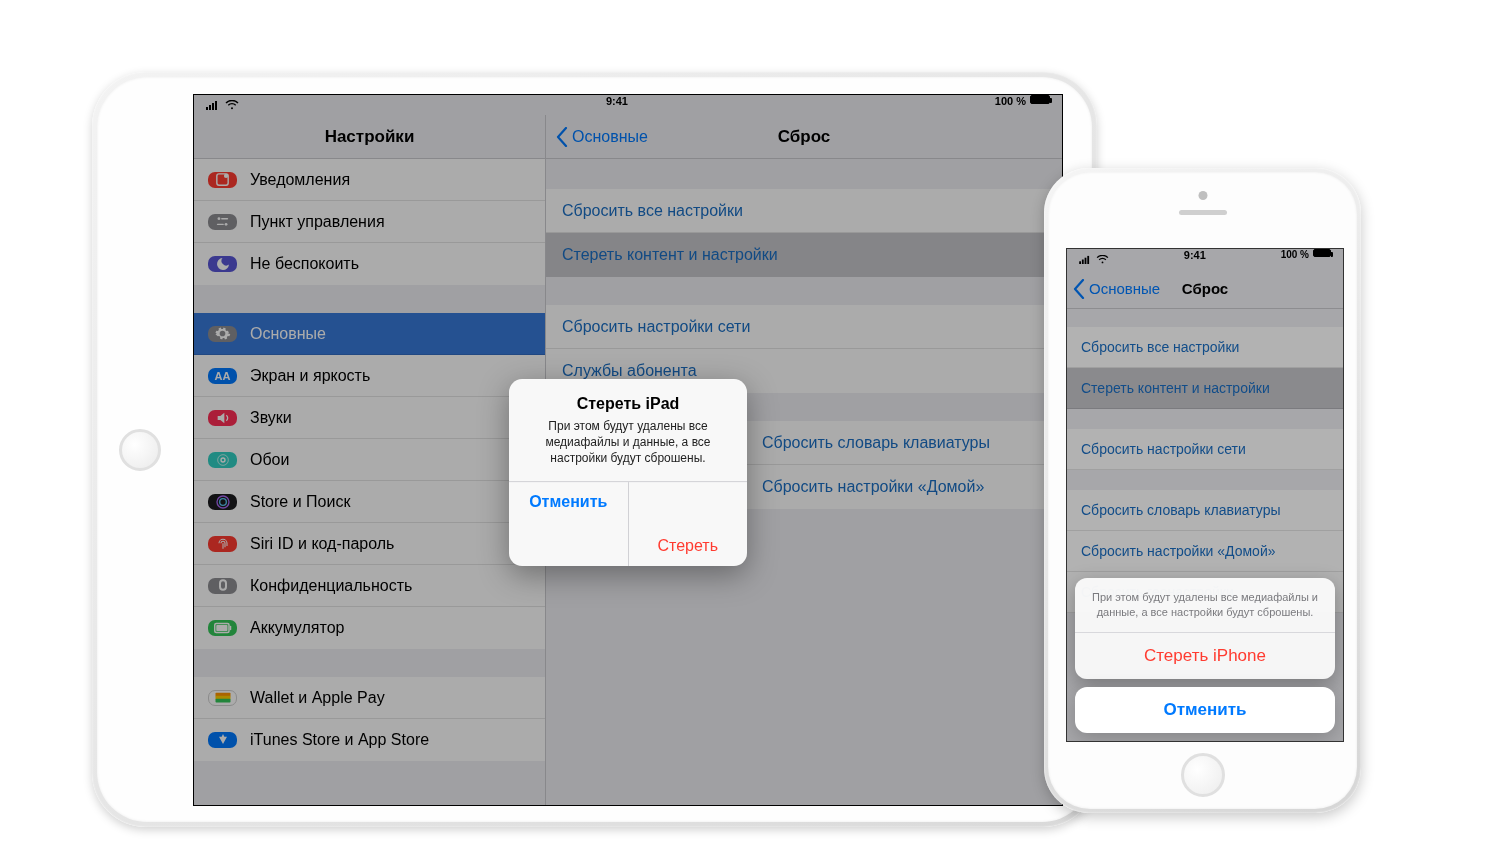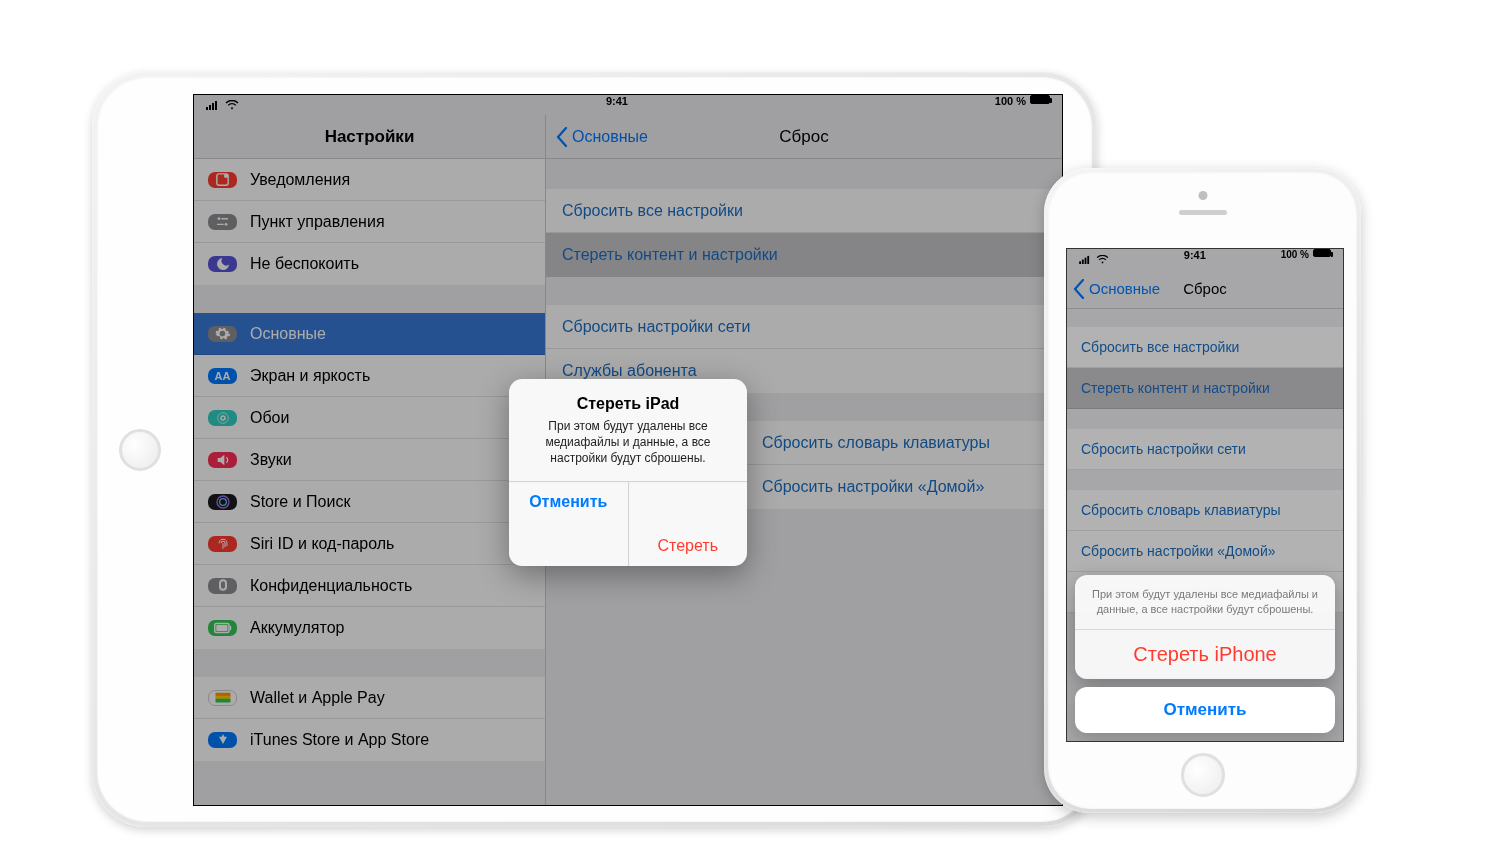--- a/index.html
+++ b/index.html
@@ -70,21 +70,21 @@
     border-right:1px solid rgba(0,0,0,.15);
   }
   .ipad-nav-right {
     flex:1; position:relative; display:flex; align-items:center;
   }
   .back-btn {
     position:absolute; left:10px; display:flex; align-items:center;
     color:#007aff; font-size:16px;
   }
   .back-btn svg { width:12px; height:20px; margin-right:4px;}
-  .nav-title { margin:0 auto; font-weight:400; font-size:17px; }
+  .nav-title { margin:0 auto; font-weight:700; font-size:17px; }
 
   .ipad-body { display:flex; height: calc(100% - 64px);}
   .sidebar { width:352px; border-right:1px solid rgba(0,0,0,.15); overflow:hidden;}
   .content { flex:1; }
 
   .cell-group { margin-bottom: 28px; background:#14532d; }
   .sidebar .cell-group:first-child { margin-top: 0;}
   .cell {
     height: 42px; display:flex; align-items:center;
     padding: 0 14px; font-size:16px; background:#fff;
@@ -175,21 +175,21 @@
   }
   .sheet-top{
     background:rgba(248,248,248,.98); border-radius:12px; overflow:hidden;
     margin-bottom:8px; box-shadow:0 6px 20px rgba(0,0,0,.28);
   }
   .sheet-msg{
     font-size:11px; color:#7a7a7e; text-align:center; padding:12px 14px;
     line-height:1.35; border-bottom:1px solid #d8d8dc;
   }
   .sheet-destruct{
-    text-align:center; padding:13px 0; font-size:20px; color:#ff3b30;
+    text-align:center; padding:13px 0; font-size:17px; color:#ff3b30;
   }
   .sheet-cancel{
     background:#fff; border-radius:12px; text-align:center;
     padding:13px 0; font-size:17px; font-weight:600; color:#007aff;
     box-shadow:0 6px 20px rgba(0,0,0,.20);
   }
 
   
   .bg-red{background:#ff3b30;} .bg-grey{background:#8e8e93;} .bg-indigo{background:#5856d6;}
   .bg-blue{background:#007aff;} .bg-teal{background:#32d0c3;} .bg-pink{background:#ff2d55;}
@@ -278,36 +278,36 @@
                     <path d="M12 8a4 4 0 100 8 4 4 0 000-8zm9 4l2 .9-1.3 3.1-2.1-.5a8 8 0 01-1.5 1.5l.5 2.1-3.1 1.3-.9-2a8 8 0 01-2.2 0l-.9 2-3.1-1.3.5-2.1a8 8 0 01-1.5-1.5l-2.1.5L2 12.9 4 12l-2-.9 1.3-3.1 2.1.5A8 8 0 016.9 7l-.5-2.1L9.5 3.6l.9 2a8 8 0 012.2 0l.9-2 3.1 1.3-.5 2.1A8 8 0 0117.6 8.5l2.1-.5L21 11.1 19 12z"></path>
                   </svg>
                 </div>
                 <span>Основные</span>
               </div>
               <div class="cell">
                 <div class="ic bg-blue" style="font-size: 11px; font-weight: 700;">AA</div>
                 <span>Экран и яркость</span>
               </div>
               <div class="cell">
+                <div class="ic bg-pink">
+                  <svg width="16" height="16" viewBox="0 0 24 24" fill="#fff">
+                    <path d="M4 9v6h4l6 5V4l-6 5H4z"></path>
+                    <path d="M17 8a5 5 0 010 8" stroke="#fff" fill="none" stroke-width="2"></path>
+                  </svg>
+                </div>
+                <span>Звуки</span>
+              </div>
+              <div class="cell">
                 <div class="ic bg-teal">
                   <svg width="16" height="16" viewBox="0 0 24 24" fill="#fff">
                     <circle cx="12" cy="12" r="3" fill="none" stroke="#fff" stroke-width="2"></circle>
                     <circle cx="12" cy="12" r="8" fill="none" stroke="#fff" stroke-width="1"></circle>
                   </svg>
                 </div>
                 <span>Обои</span>
-              </div>
-              <div class="cell">
-                <div class="ic bg-pink">
-                  <svg width="16" height="16" viewBox="0 0 24 24" fill="#fff">
-                    <path d="M4 9v6h4l6 5V4l-6 5H4z"></path>
-                    <path d="M17 8a5 5 0 010 8" stroke="#fff" fill="none" stroke-width="2"></path>
-                  </svg>
-                </div>
-                <span>Звуки</span>
               </div>
               <div class="cell">
                 <div class="ic bg-black">
                   <svg width="16" height="16" viewBox="0 0 24 24">
                     <circle cx="12" cy="12" r="9" fill="none" stroke="#a96af5" stroke-width="2"></circle>
                     <circle cx="12" cy="12" r="5" fill="none" stroke="#5bc8f7" stroke-width="2"></circle>
                   </svg>
                 </div>
                 <span>Store и Поиск</span>
               </div>

